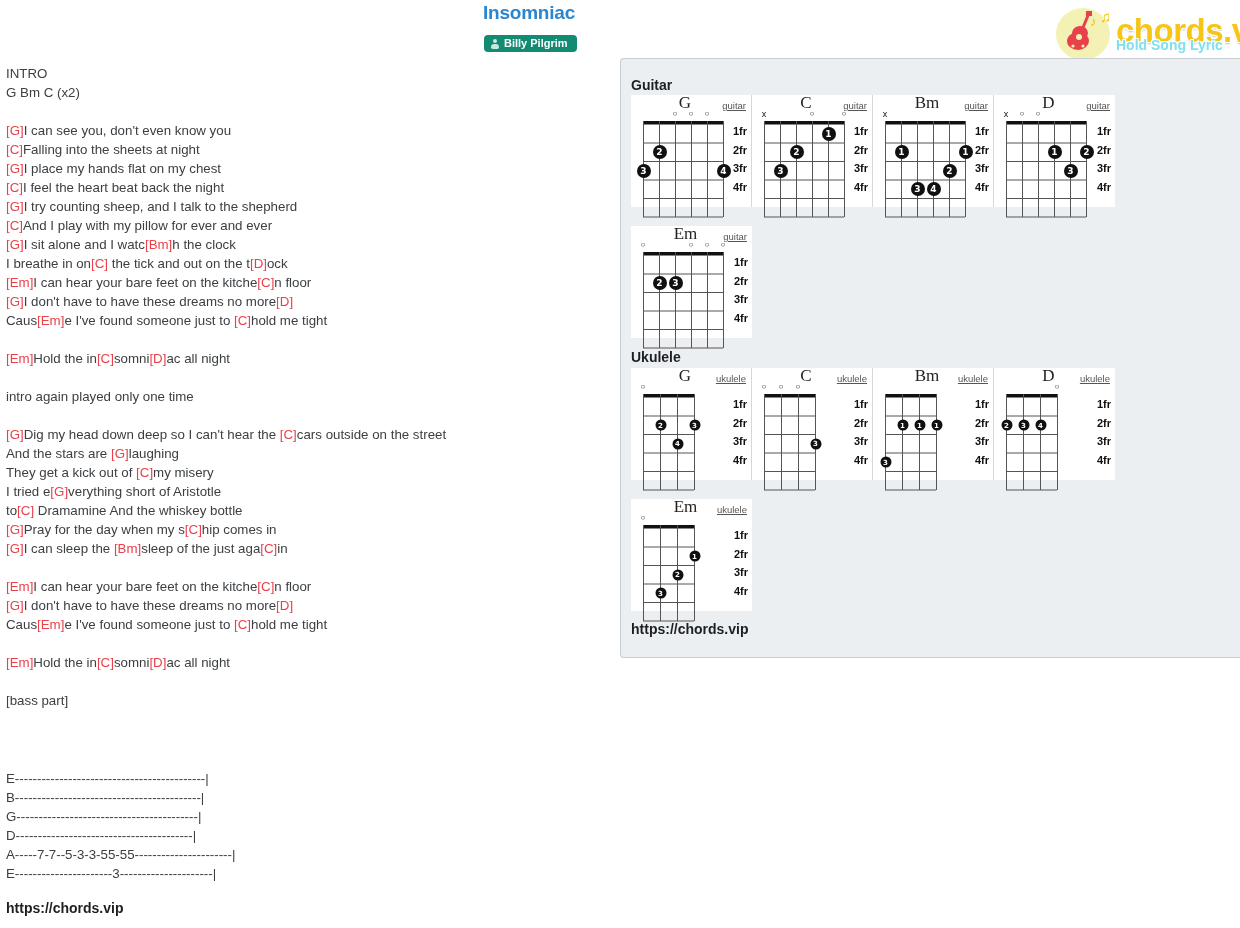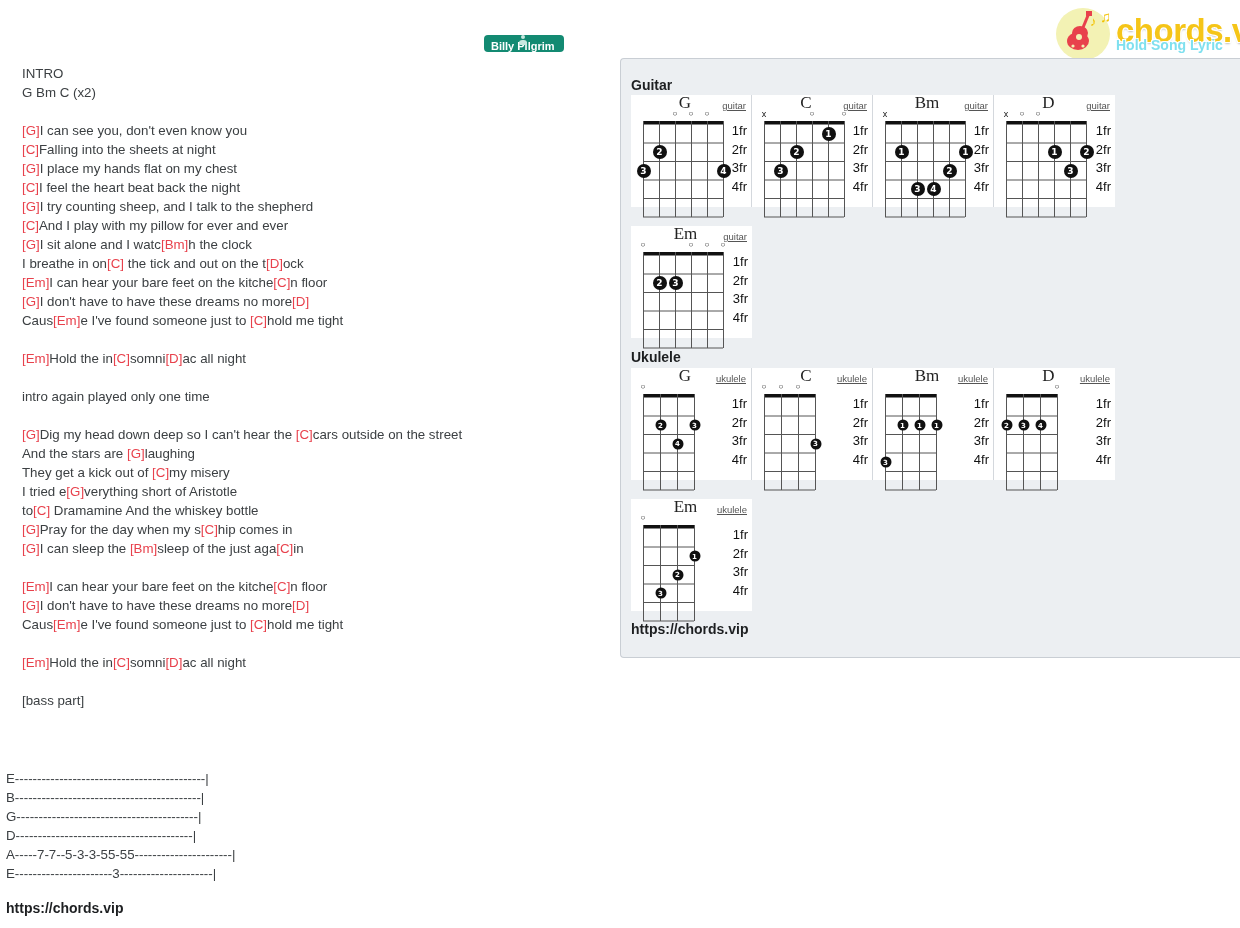--- a/index.html
+++ b/index.html
@@ -21,21 +21,20 @@
     font-size: 19px; font-weight: bold;
     letter-spacing: -.2px;
   }
   .artist-badge {
     position: absolute; left: 484px; top: 35px;
     height: 17px; padding: 0 9px 0 7px;
     background: #138a72; border-radius: 4px;
     color: #ffffff; font-size: 11px; font-weight: bold;
     display: flex; align-items: center; gap: 5px;
     line-height: 1;
-    flex-direction: column;
   }
   .person-icon { width: 8px; height: 10px; position: relative; display:inline-block; }
   .person-icon::before {
     content: ""; position: absolute; left: 2px; top: 0;
     width: 4px; height: 4px; border-radius: 50%; background: #c9e8e0;
   }
   .person-icon::after {
     content: ""; position: absolute; left: 0; top: 5px;
     width: 8px; height: 5px; border-radius: 4px 4px 2px 2px; background: #c9e8e0;
   }
@@ -56,21 +55,21 @@
   .logo-sub {
     position: absolute; left: 66px; top: 33px;
     font-size: 14px; font-weight: bold; color: #7fe0ef;
     letter-spacing: 0px;
     text-shadow: -1px -1px 0 #fff, 1px -1px 0 #fff, -1px 1px 0 #fff, 1px 1px 0 #fff;
   }
   .note { position: absolute; color: #f2c200; font-size: 13px; }
 
   
   .lyrics {
-    position: absolute; left: 22px; top: 64px; width: 600px;
+    position: absolute; left: 6px; top: 64px; width: 600px;
     font-size: 13.3px; line-height: 19px;
     white-space: pre-wrap;
   }
   .lyrics .ln { min-height: 19px; }
   .chord { color: #e8414c; }
   .tab {
     position: absolute; left: 6px; top: 769px;
     font-size: 13.3px; line-height: 19px;
     white-space: pre;
   }
@@ -105,21 +104,21 @@
     position: absolute; width: 100%; text-align: center; left: -6px; top: -2px;
     font-size: 17px; color: #222; font-family: "Liberation Serif", serif;
   }
   .card-inst {
     position: absolute; right: 5px; top: 5px;
     font-size: 9.5px; color: #555; text-decoration: underline;
   }
   .grid-wrap { position: absolute; left: 12px; top: 26px; }
   .fretlabels {
     position: absolute; right: 4px; top: 27px;
-    font-size: 13px; font-weight: normal; color: #111;
+    font-size: 11px; font-weight: bold; color: #111;
     line-height: 18.5px; text-align: right;
   }
   .marks { position: absolute; left: 12px; top: 14px; width: 80px; height: 10px; }
   .mark {
     position: absolute; top: 0; font-size: 9px; color: #111;
     transform: translateX(-50%); line-height: 10px;
   }
   .mark.open { font-size: 8px; }
   .dot {
     position: absolute; width: 14px; height: 14px; border-radius: 50%;
@@ -130,20 +129,21 @@
     font-family: "DejaVu Sans", sans-serif;
   }
   .dot.uke { width: 11px; height: 11px; font-size: 7px; }
   svg.fb { display: block; }
 </style>
 </head>
 <body>
 
 <div id="page">
 
+  <div class="title">Insomniac</div>
 
   <div class="artist-badge">
     <span class="person-icon"></span>
     <span>Billy Pilgrim</span>
   </div>
 
   <div class="logo">
     <div class="logo-circle"></div>
     <svg width="46" height="48" style="position:absolute;left:12px;top:6px">
       <line x1="27" y1="3" x2="20" y2="20" stroke="#e8414c" stroke-width="3"></line>

